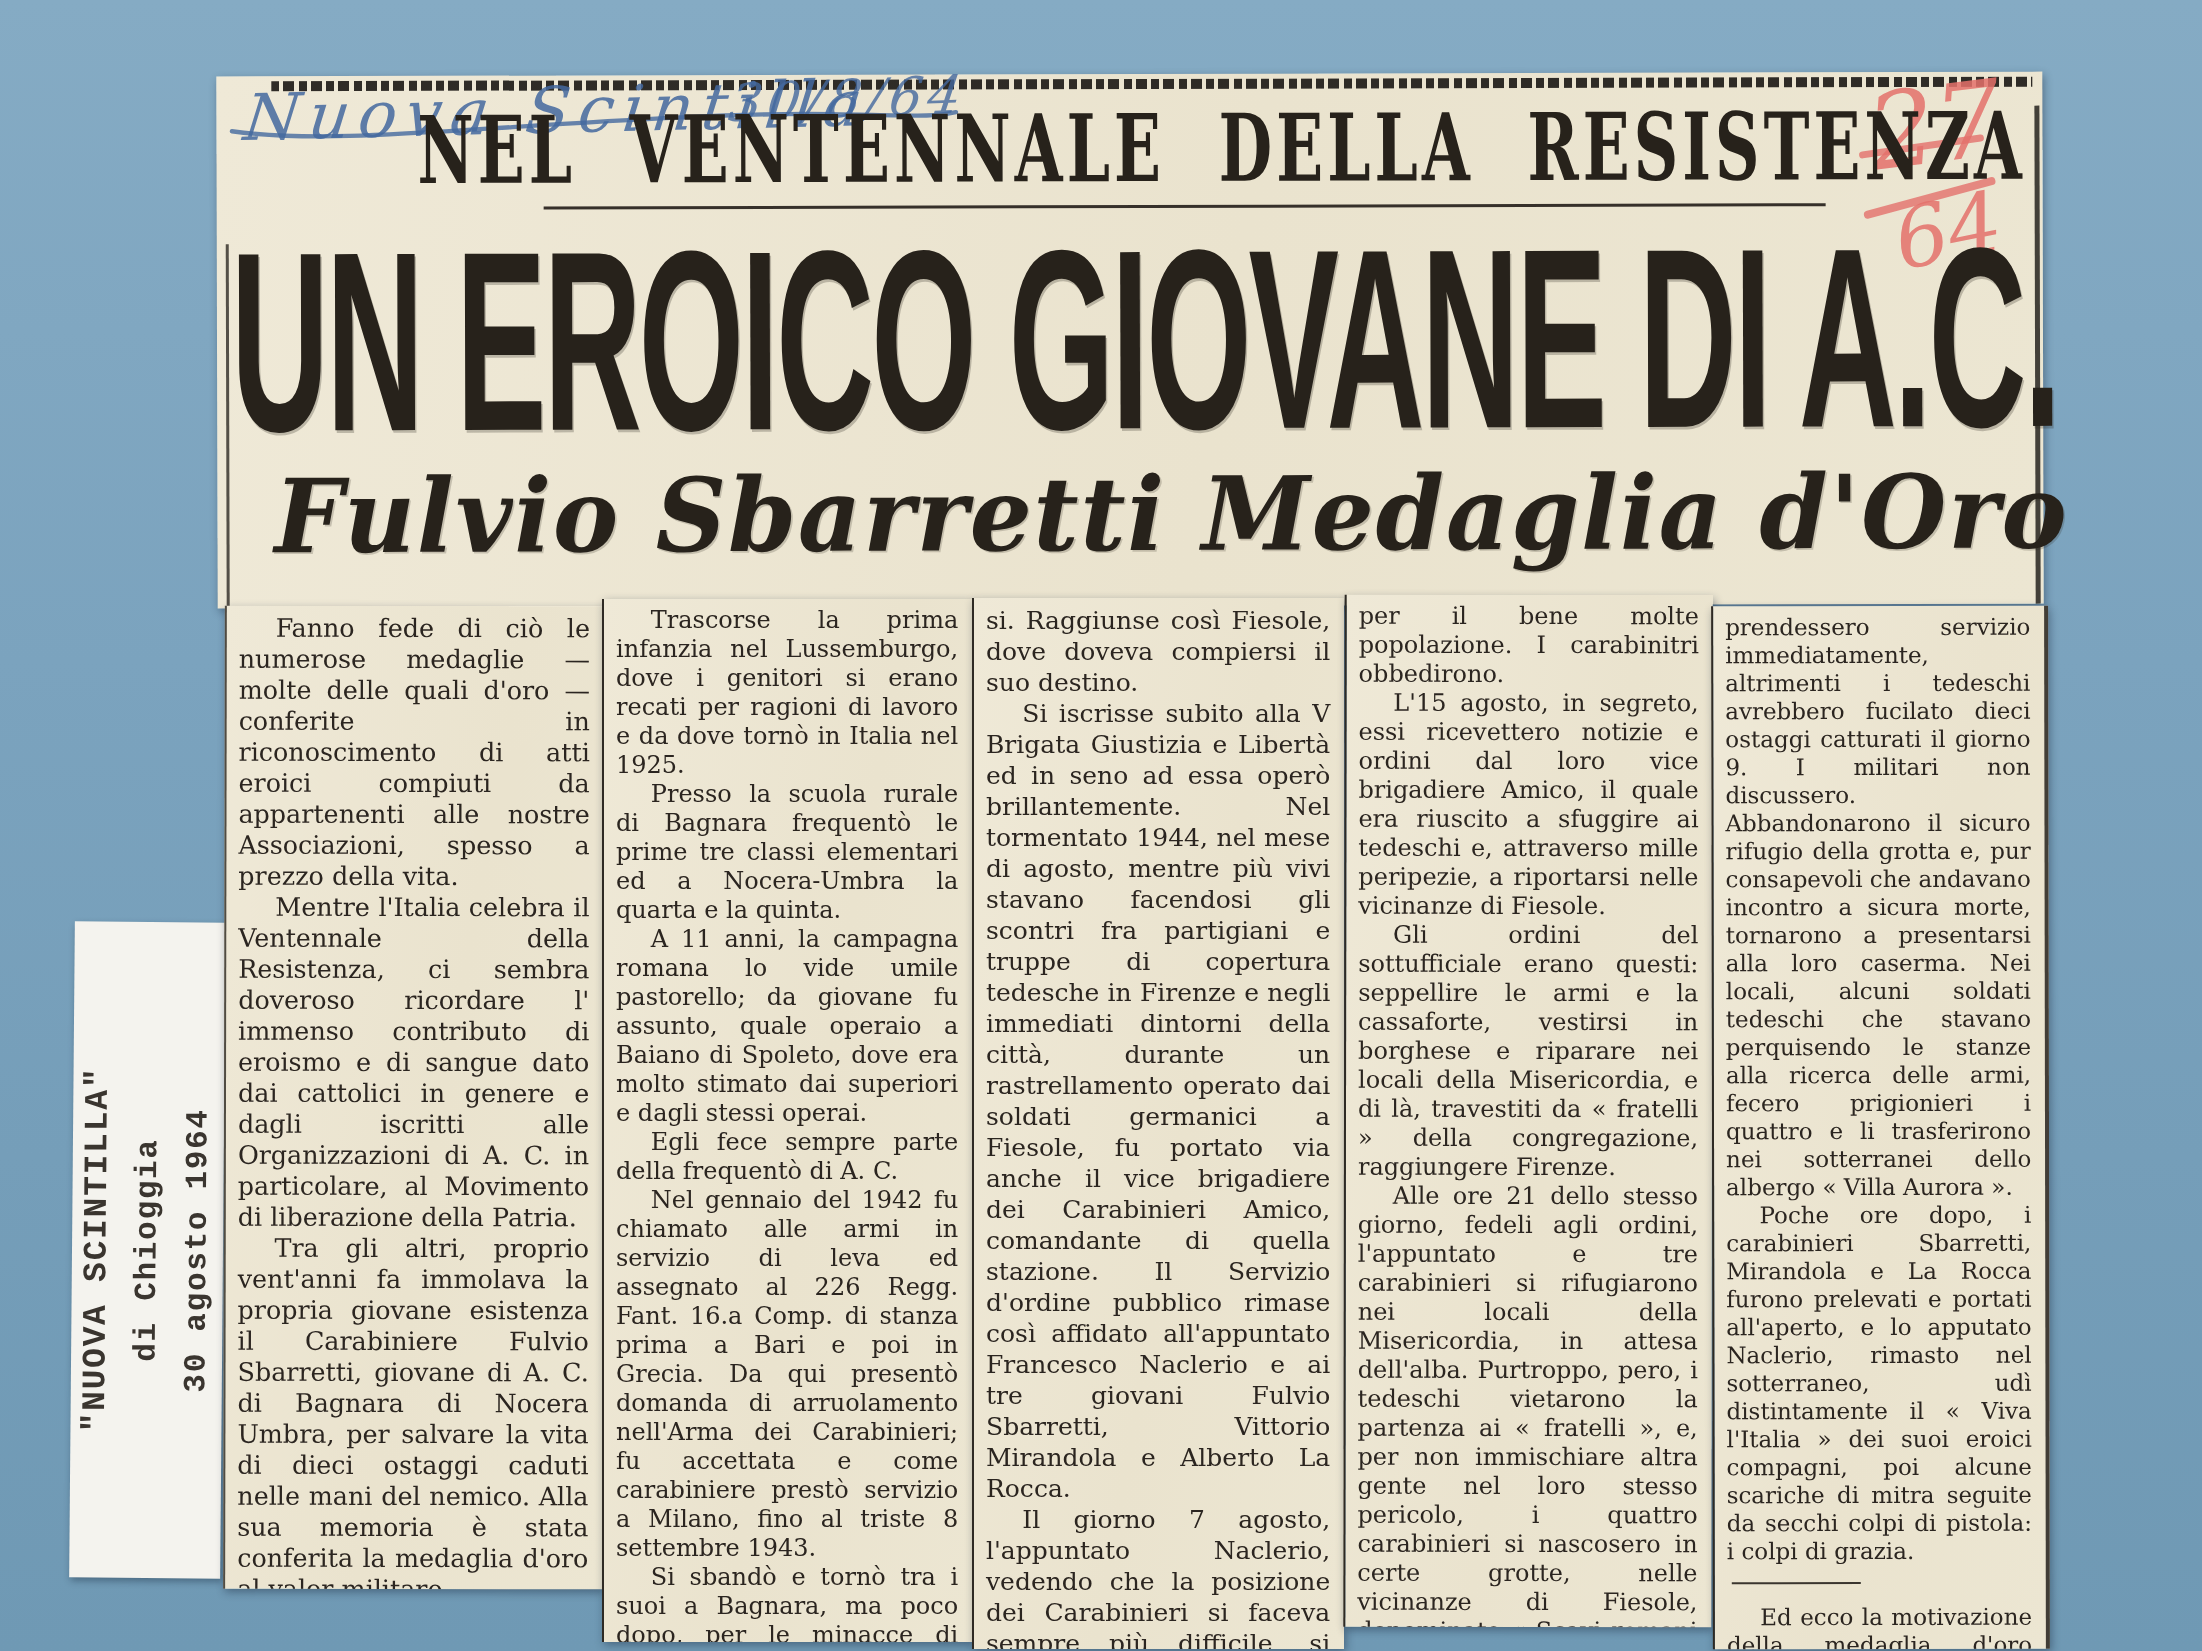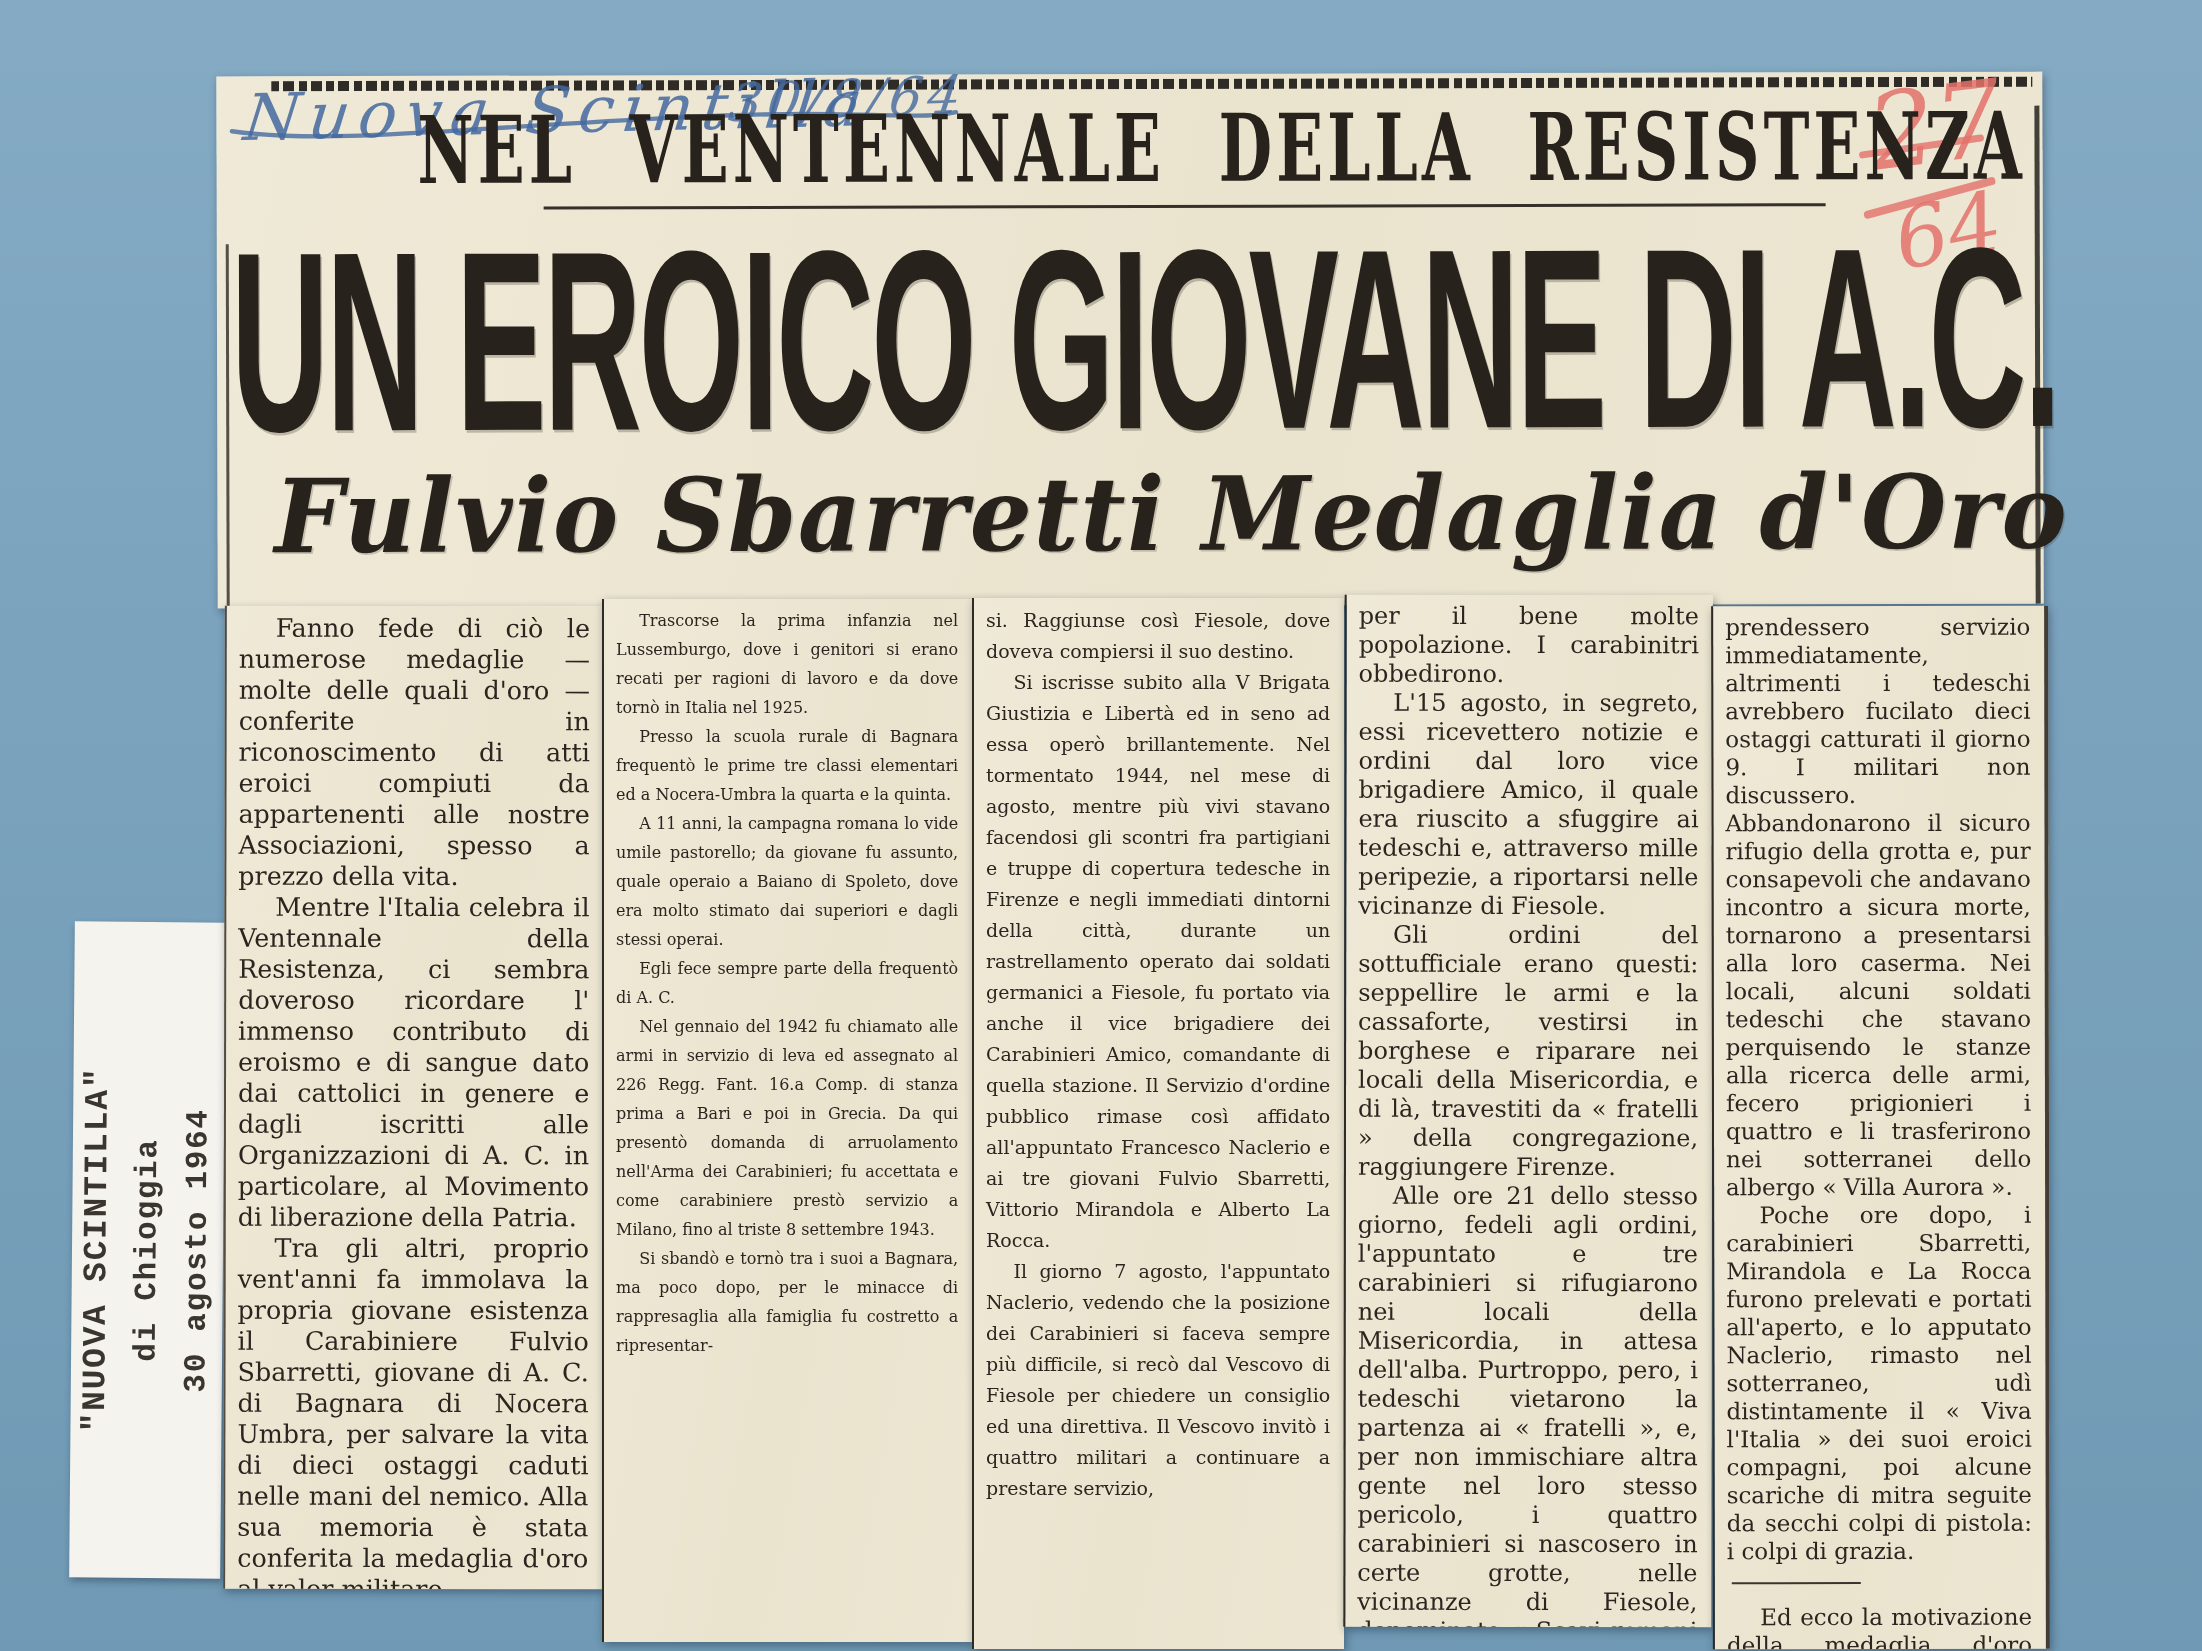--- a/index.html
+++ b/index.html
@@ -64,23 +64,23 @@
   .label-inner div{line-height:50px;letter-spacing:1.7px;}
   .label-l1{font-size:33px;}
   .label-l2,.label-l3{font-size:31px;}
   
   .col{overflow:hidden;padding:6.9px 13.8px 0 12px;text-align:justify;hyphens:auto;-webkit-hyphens:auto;}
   .col p{margin:0;}
   .col p.ind{text-indent:1.45em;}
   .colrule{width:129px;height:2.6px;background:#3A352E;margin:17px 0 19px 5.2px;}
   #col1{left:224px;top:606px;width:379px;height:983px;font-size:25.4px;line-height:31px;
         border-left:2.6px solid rgba(28,24,19,.75);transform:rotate(0.1deg);}
-  #col2{left:602px;top:599px;width:370px;height:1043px;font-size:16px;line-height:29px;
+  #col2{left:602px;top:599px;width:370px;height:1043px;font-size:24px;line-height:29px;
         border-left:2.6px solid var(--rule);}
-  #col3{left:972px;top:598px;width:372px;height:1051px;font-size:19px;line-height:31px;
+  #col3{left:972px;top:598px;width:372px;height:1051px;font-size:25px;line-height:31px;
         border-left:2.6px solid var(--rule);}
   #col4{left:1344px;top:595px;width:368px;height:1032px;font-size:24px;line-height:29px;
         border-left:2.6px solid var(--rule);transform:rotate(0.08deg);}
   #col5{left:1712px;top:606px;width:337px;height:1043px;font-size:23px;line-height:28px;
         border-left:2.6px solid var(--rule);border-right:4.3px solid rgba(22,19,15,.8);transform:rotate(-0.1deg);}
 </style>
 </head>
 <body>
 
 <div class="paper clip-header">

